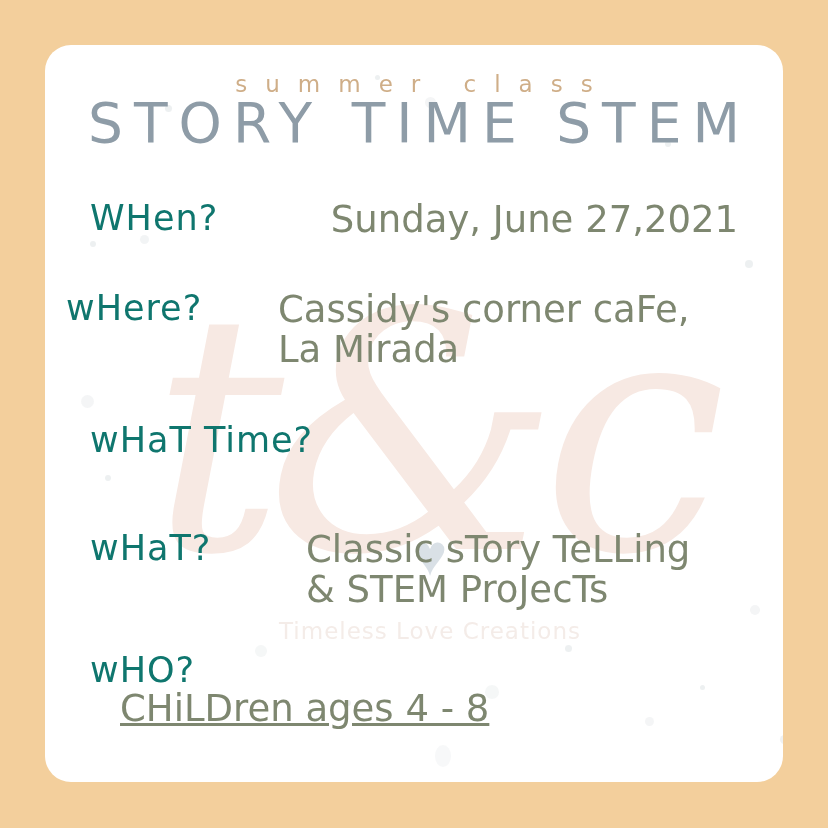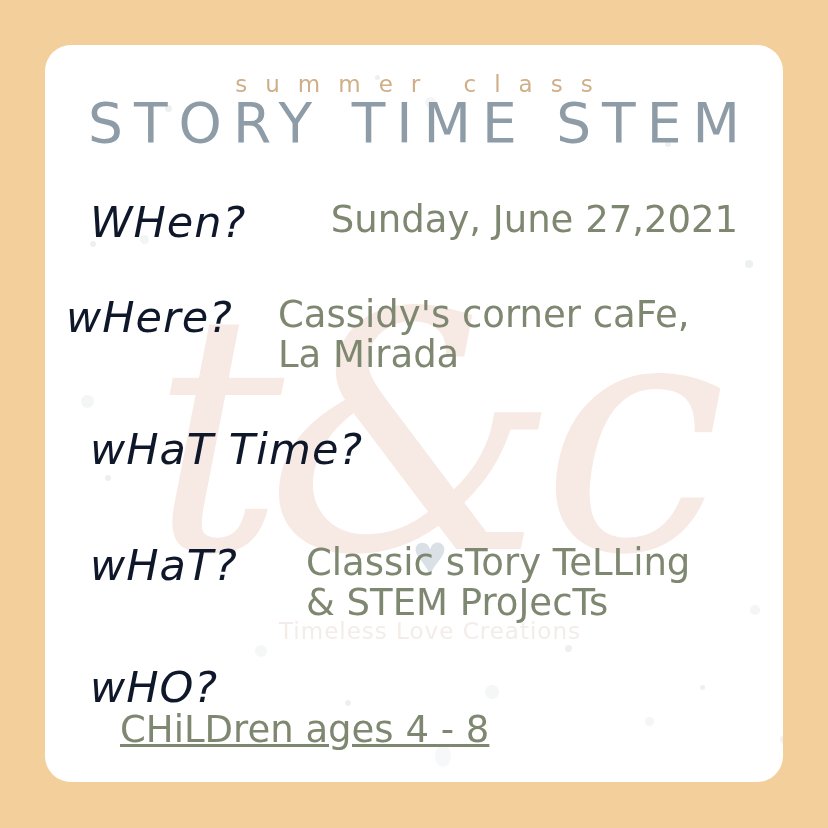--- a/index.html
+++ b/index.html
@@ -137,26 +137,25 @@
   .row {
     display: flex;
     align-items: flex-start;
     padding-left: 45px;
     padding-right: 20px;
     box-sizing: border-box;
   }
   .row-label {
     flex: 0 0 auto;
     font-family: "DejaVu Sans", sans-serif;
-    font-size: 43px;
+    font-size: 35px;
     line-height: 1.04;
-    color: #0f172a;
+    color: #0f766e;
     letter-spacing: 1px;
     white-space: nowrap;
-    font-style: italic;
   }
   .row-value {
     flex: 1 1 auto;
     font-family: "DejaVu Sans", sans-serif;
     font-size: 37px;
     line-height: 1.08;
     color: #7e8770;
     letter-spacing: 0px;
     white-space: pre-line;
   }

